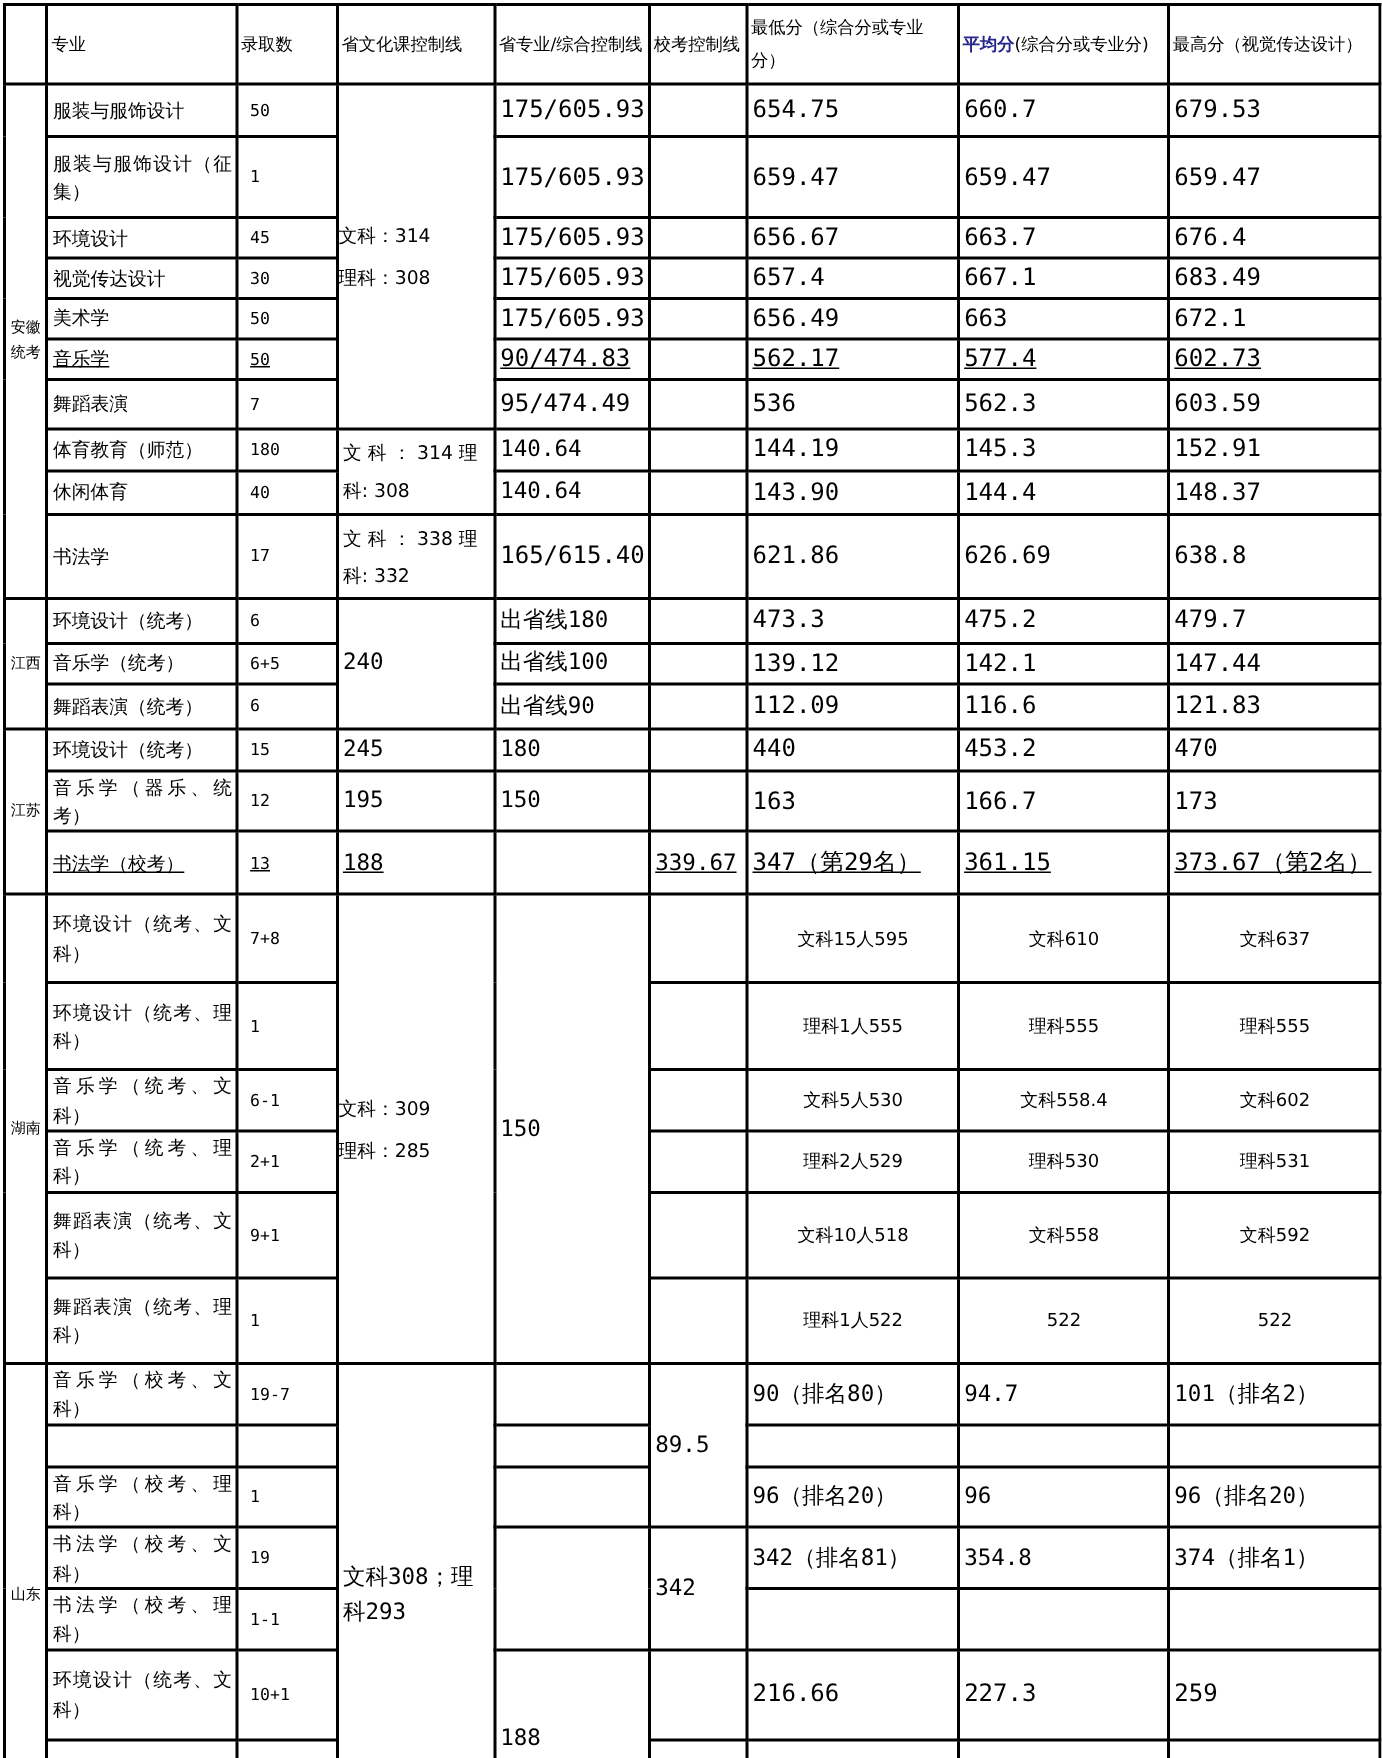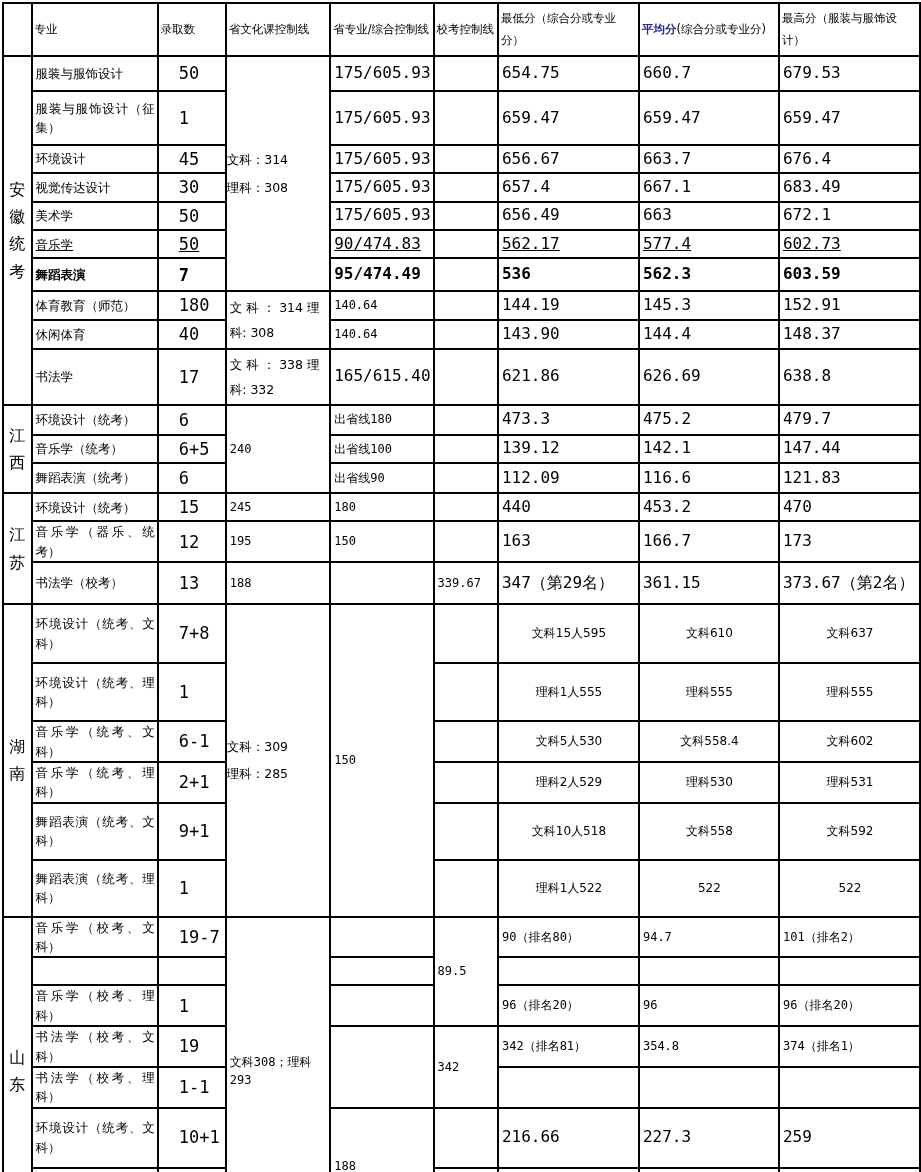--- a/index.html
+++ b/index.html
@@ -2,24 +2,24 @@
 <html><head>
 <meta charset="utf-8">
 <style>
   html,body{margin:0;padding:0;background:#fff;}
   body{width:921px;height:1172px;font-family:"DejaVu Sans",sans-serif;color:#000;}
   table{border-collapse:collapse;table-layout:fixed;margin:2px 0 0 2px;}
   td,th{border:2px solid #000;vertical-align:middle;overflow:hidden;}
   thead tr{height:53px;margin-top:14px;}
   th{font-weight:normal;font-size:11.5px;text-align:left;padding:0 1px 0 2px;line-height:1.9;}
   td{font-size:12.5px;padding:0 2px 0 3px;line-height:1.55;}
-  .prov{text-align:center;padding:0;font-size:16px;line-height:1.7;}
+  .prov{text-align:center;padding:0;font-size:10px;line-height:1.7;}
   .mj{text-align:justify;}
-  .n{font-family:"DejaVu Sans Mono",monospace;font-size:17px;padding-left:20px;}
-  .s{font-family:"DejaVu Sans Mono",monospace;font-size:12px;}
+  .n{font-family:"DejaVu Sans Mono",monospace;font-size:11px;padding-left:8px;}
+  .s{font-family:"DejaVu Sans Mono",monospace;font-size:15px;}
   .g{font-family:"DejaVu Sans Mono",monospace;font-size:16px;}
   .sc{font-size:12px;text-align:center;}
   .two{white-space:pre-line;line-height:2.2;padding-left:0;}
   .jt{line-height:2;}
   .avg-em{font-weight:bold;color:#26268c;}
 </style>
 </head>
 <body>
 
 <table>
@@ -37,21 +37,21 @@
   <thead>
     <tr>
         <th></th>
         <th>专业</th>
         <th>录取数</th>
         <th>省文化课控制线</th>
         <th>省专业/综合控制线</th>
         <th>校考控制线</th>
         <th>最低分（综合分或专业分）</th>
         <th><span class="avg-em">平均分</span><span>(综合分或专业分)</span></th>
-        <th>最高分（服装与服饰设计）</th>
+        <th>最高分（视觉传达设计）</th>
       </tr>
   </thead>
   <tbody>
       <tr style="height: 35px;">
         <td rowspan="10" class="prov">安徽统考</td>
         <td class="mj">服装与服饰设计</td>
         <td class="n">50</td>
         <td rowspan="7" class="two">文科：314
 理科：308</td>
         <td class="g">175/605.93</td>
@@ -98,21 +98,21 @@
       </tr>
       <tr style="height: 27px; text-decoration: underline;">
         <td class="mj">音乐学</td>
         <td class="n">50</td>
         <td class="g">90/474.83</td>
         <td></td>
         <td class="g">562.17</td>
         <td class="g">577.4</td>
         <td class="g">602.73</td>
       </tr>
-      <tr style="height: 33px; font-weight: bold;">
+      <tr style="height: 33px;">
         <td class="mj">舞蹈表演</td>
         <td class="n">7</td>
         <td class="g">95/474.49</td>
         <td></td>
         <td class="g">536</td>
         <td class="g">562.3</td>
         <td class="g">603.59</td>
       </tr>
       <tr style="height: 28px;">
         <td class="mj">体育教育（师范）</td>
@@ -186,21 +186,21 @@
       <tr style="height: 29px;">
         <td class="mj">音乐学（器乐、统考）</td>
         <td class="n">12</td>
         <td class="s">195</td>
         <td class="s">150</td>
         <td></td>
         <td class="g">163</td>
         <td class="g">166.7</td>
         <td class="g">173</td>
       </tr>
-      <tr style="height: 42px;">
+      <tr style="height: 42px; text-decoration: underline;">
         <td class="mj">书法学（校考）</td>
         <td class="n">13</td>
         <td class="s">188</td>
         <td></td>
         <td class="s">339.67</td>
         <td class="g">347（第29名）</td>
         <td class="g">361.15</td>
         <td class="g">373.67（第2名）</td>
       </tr>
       <tr style="height: 59px;">

